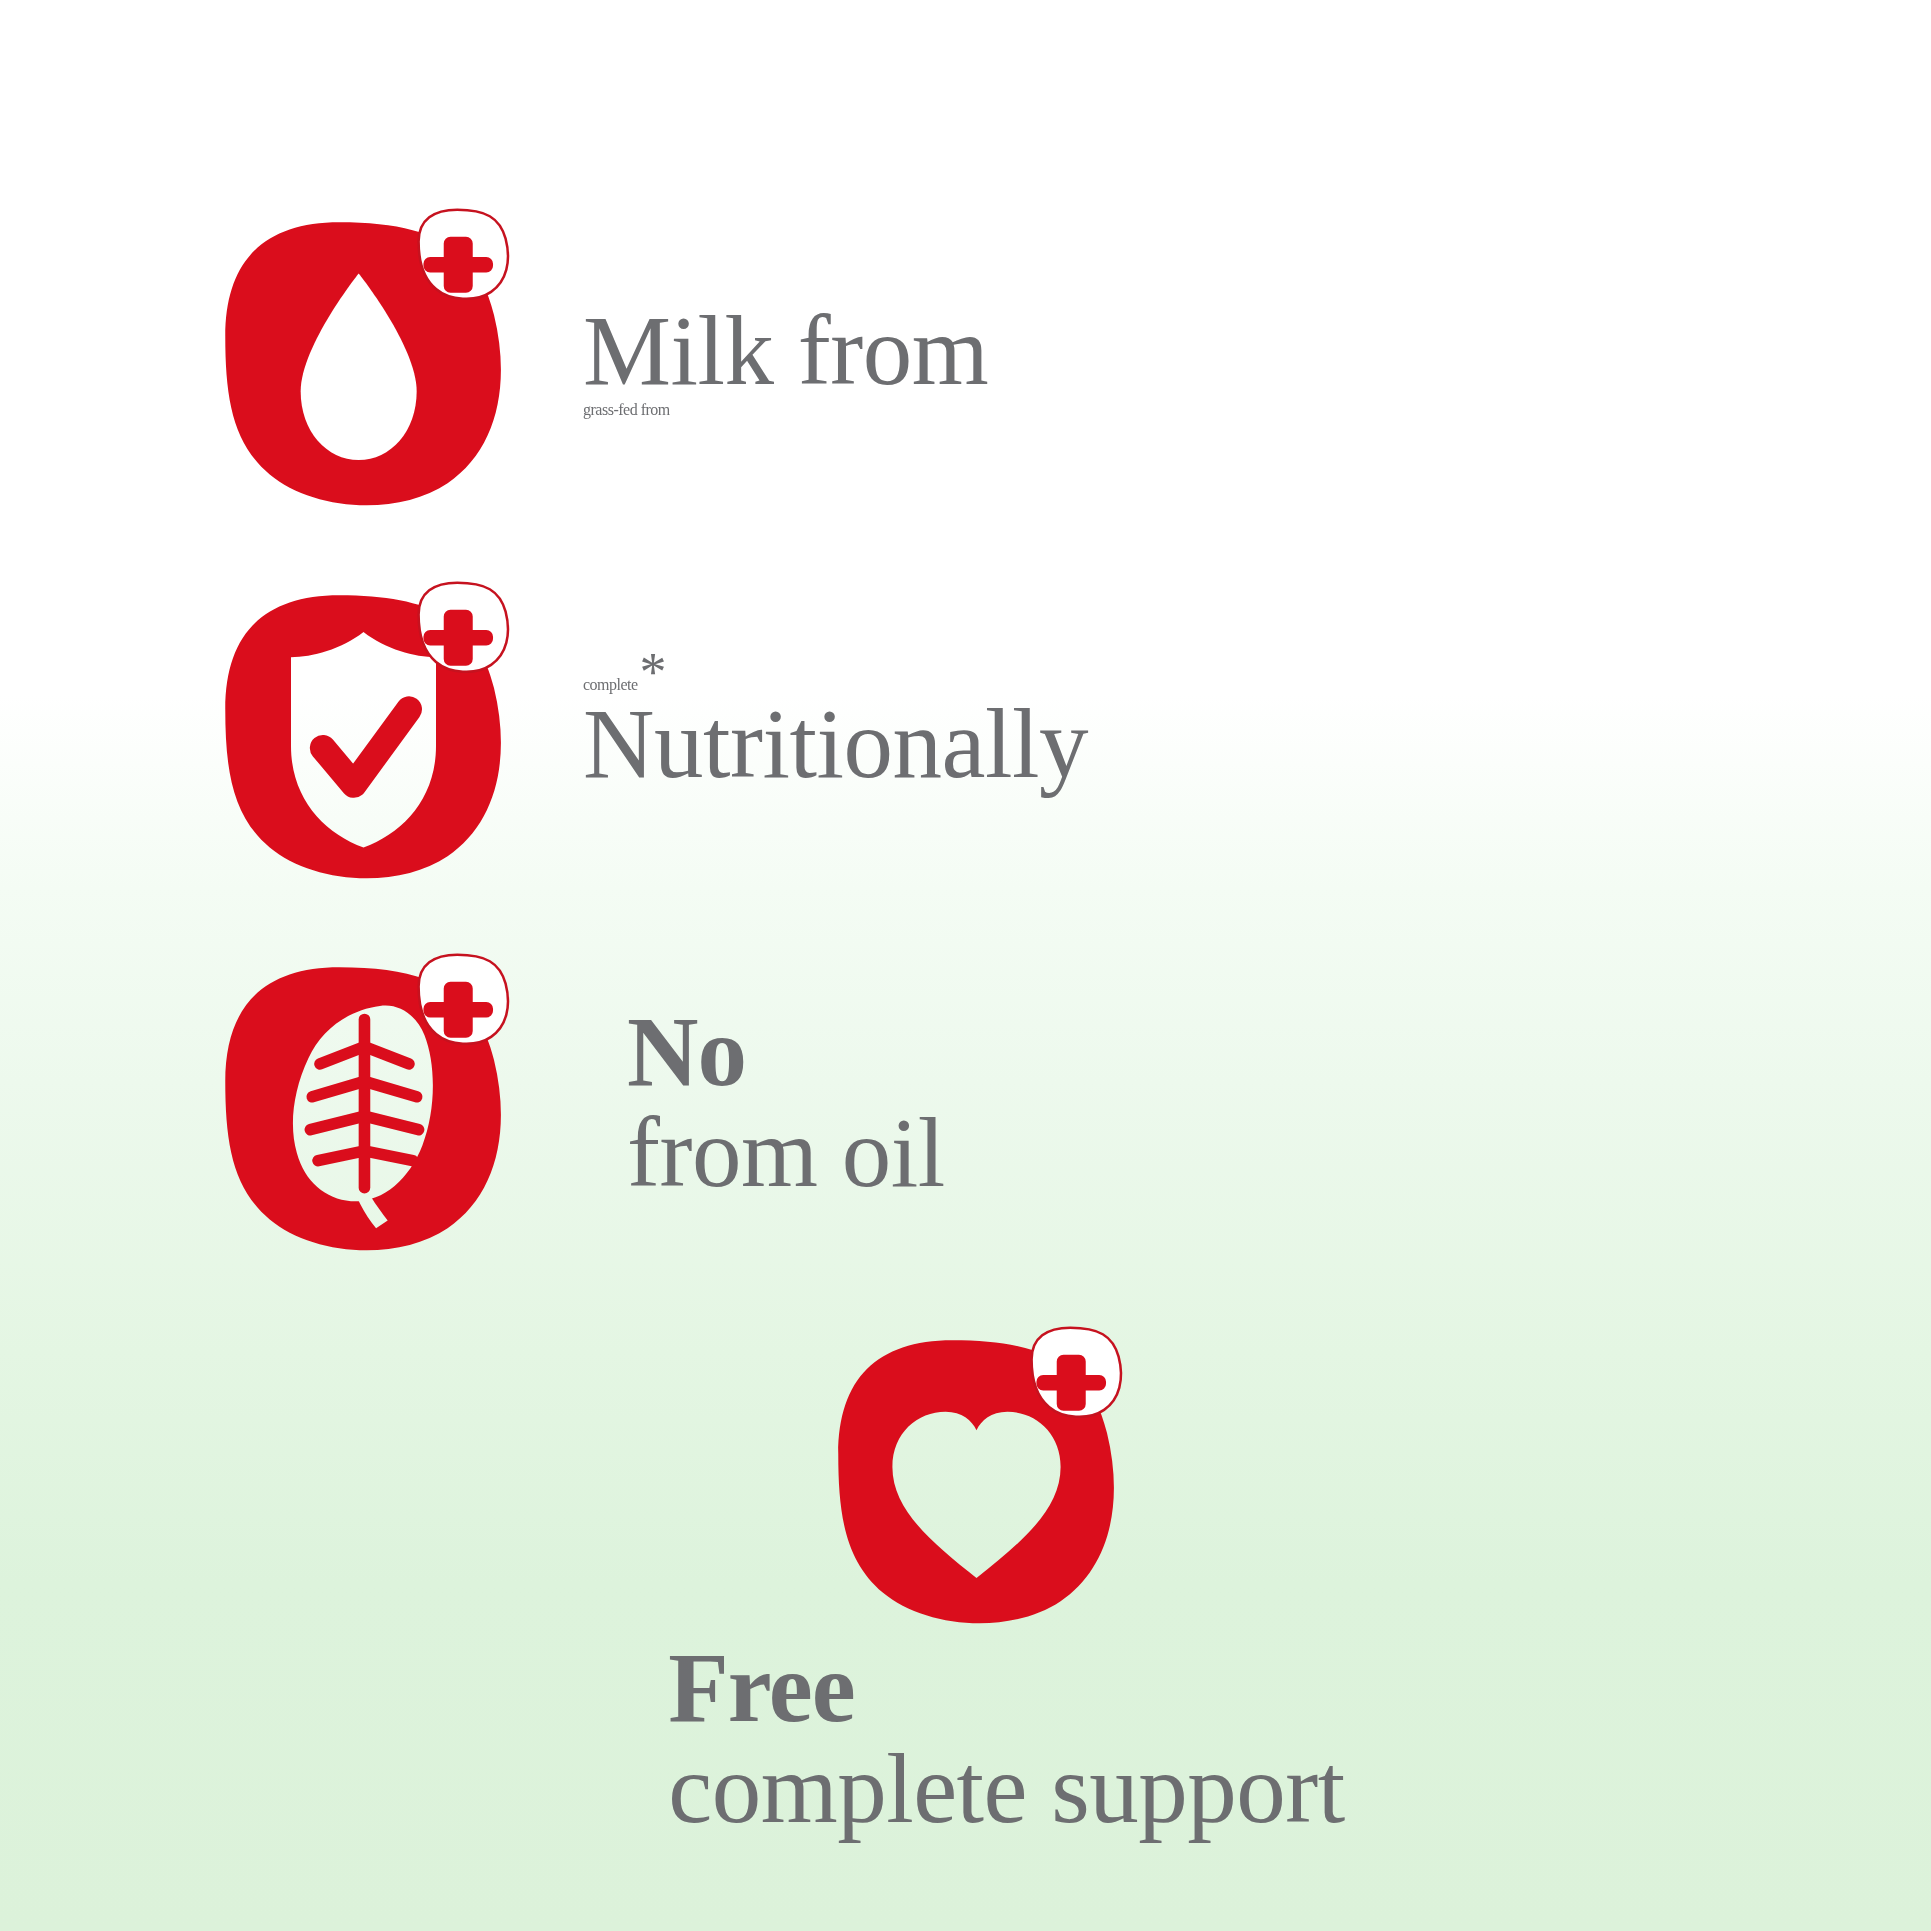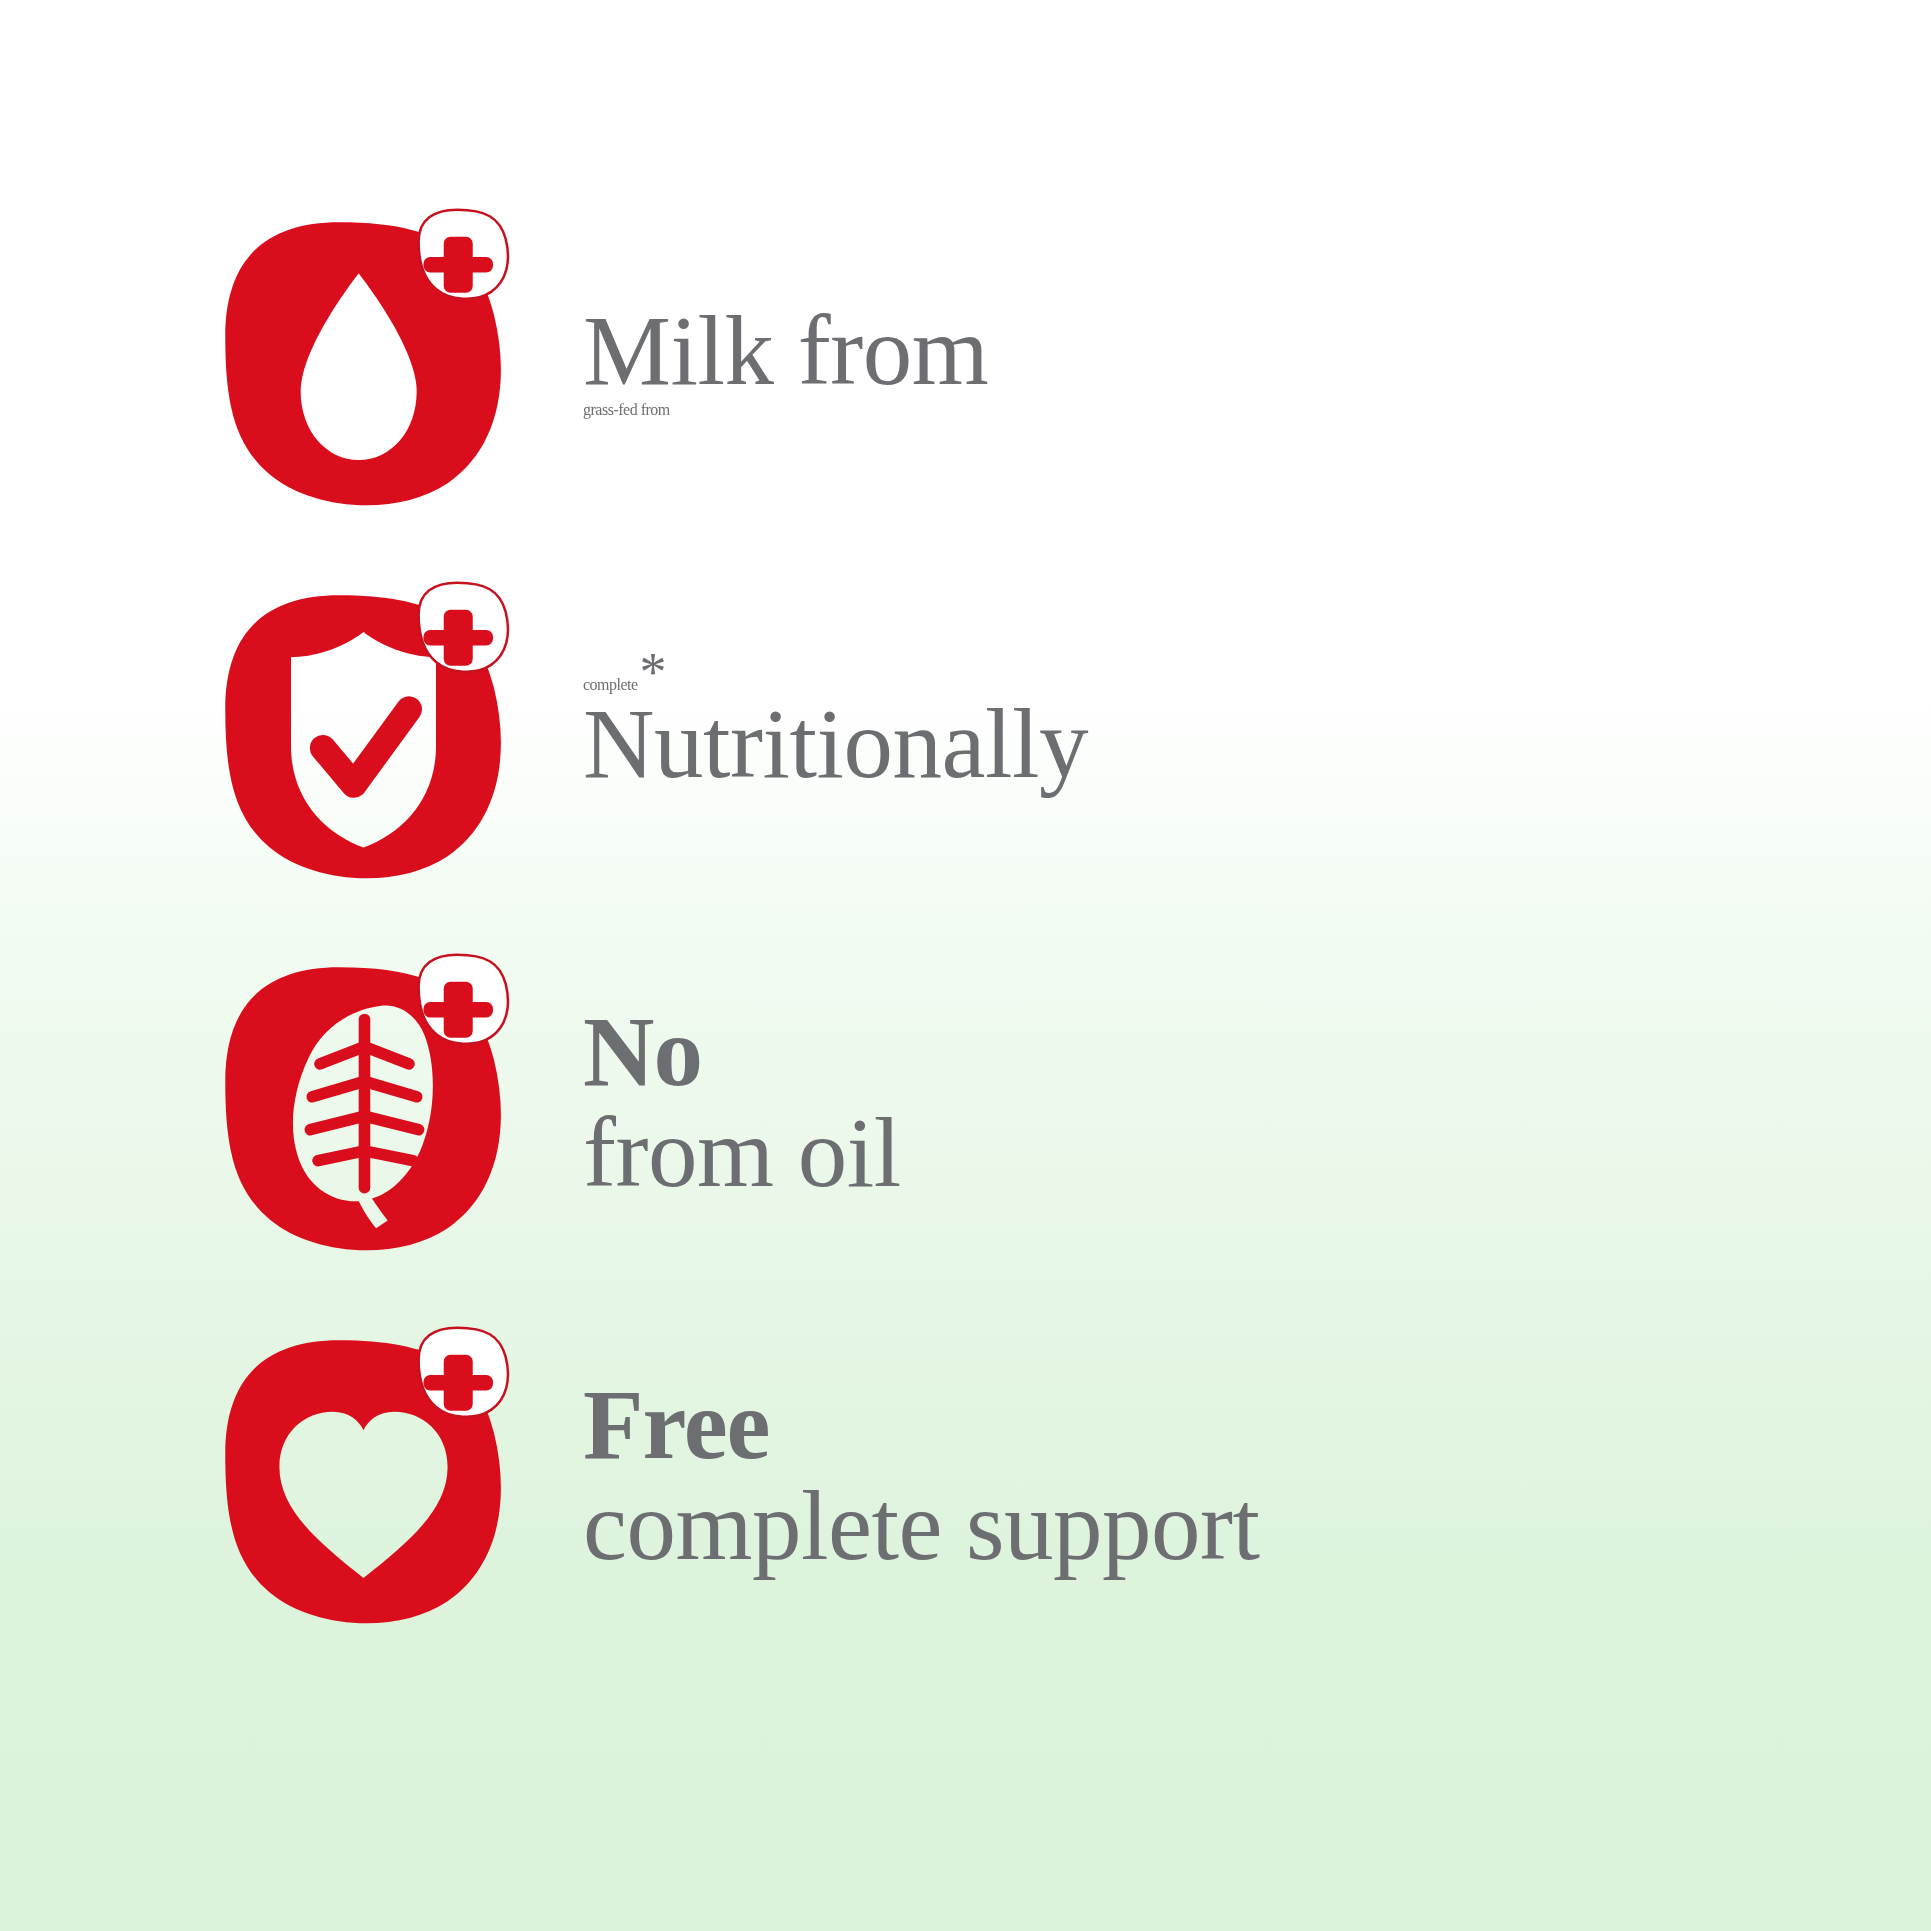--- a/index.html
+++ b/index.html
@@ -40,22 +40,22 @@
   .feature-row {
     position: absolute;
     left: 188px;
     width: 1545px;
     height: 319px;
     display: flex;
     align-items: center;
   }
   .feature-row.r0 { top: 201px; }
   .feature-row.r1 { top: 574px; }
-  .feature-row.r2 { top: 946px; }
-  .feature-row.r3 { top: 1319px; }
+  .feature-row.r2 { top: 946px; gap: 44px; }
+  .feature-row.r3 { top: 1319px; flex-direction: column; }
 
   
   .icon-block {
     position: relative;
     width: 319px;
     height: 319px;
     flex: 0 0 319px;
   }
   .icon-svg {
     position: absolute;

